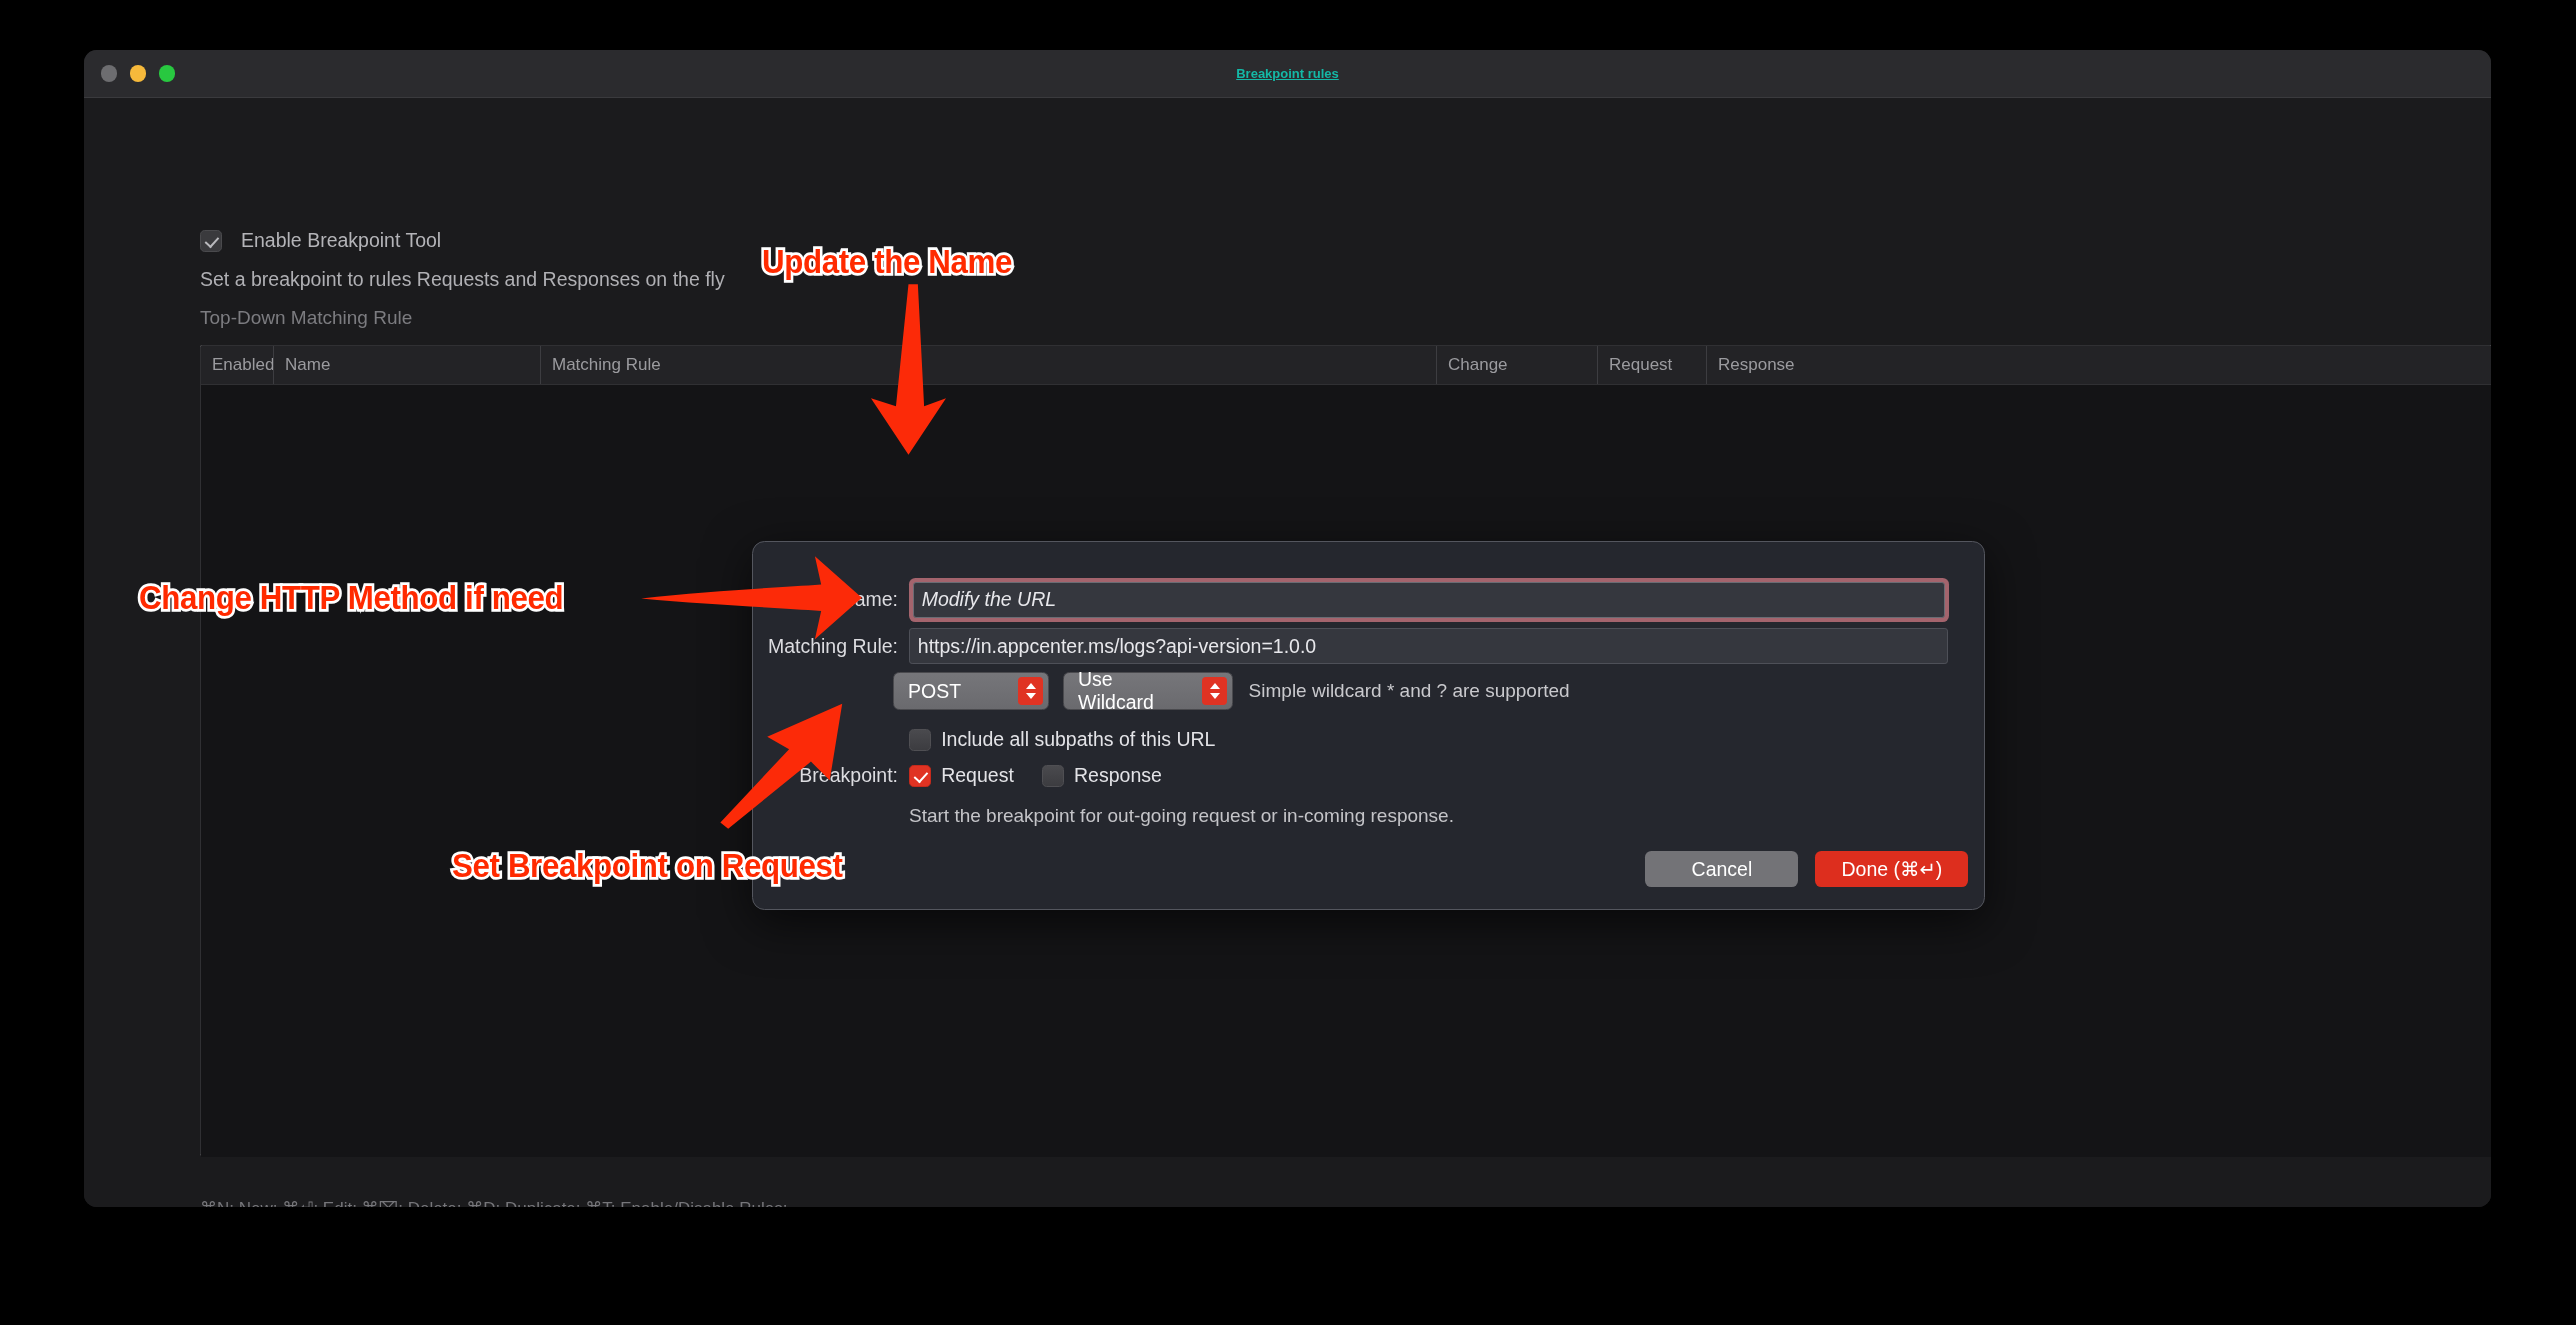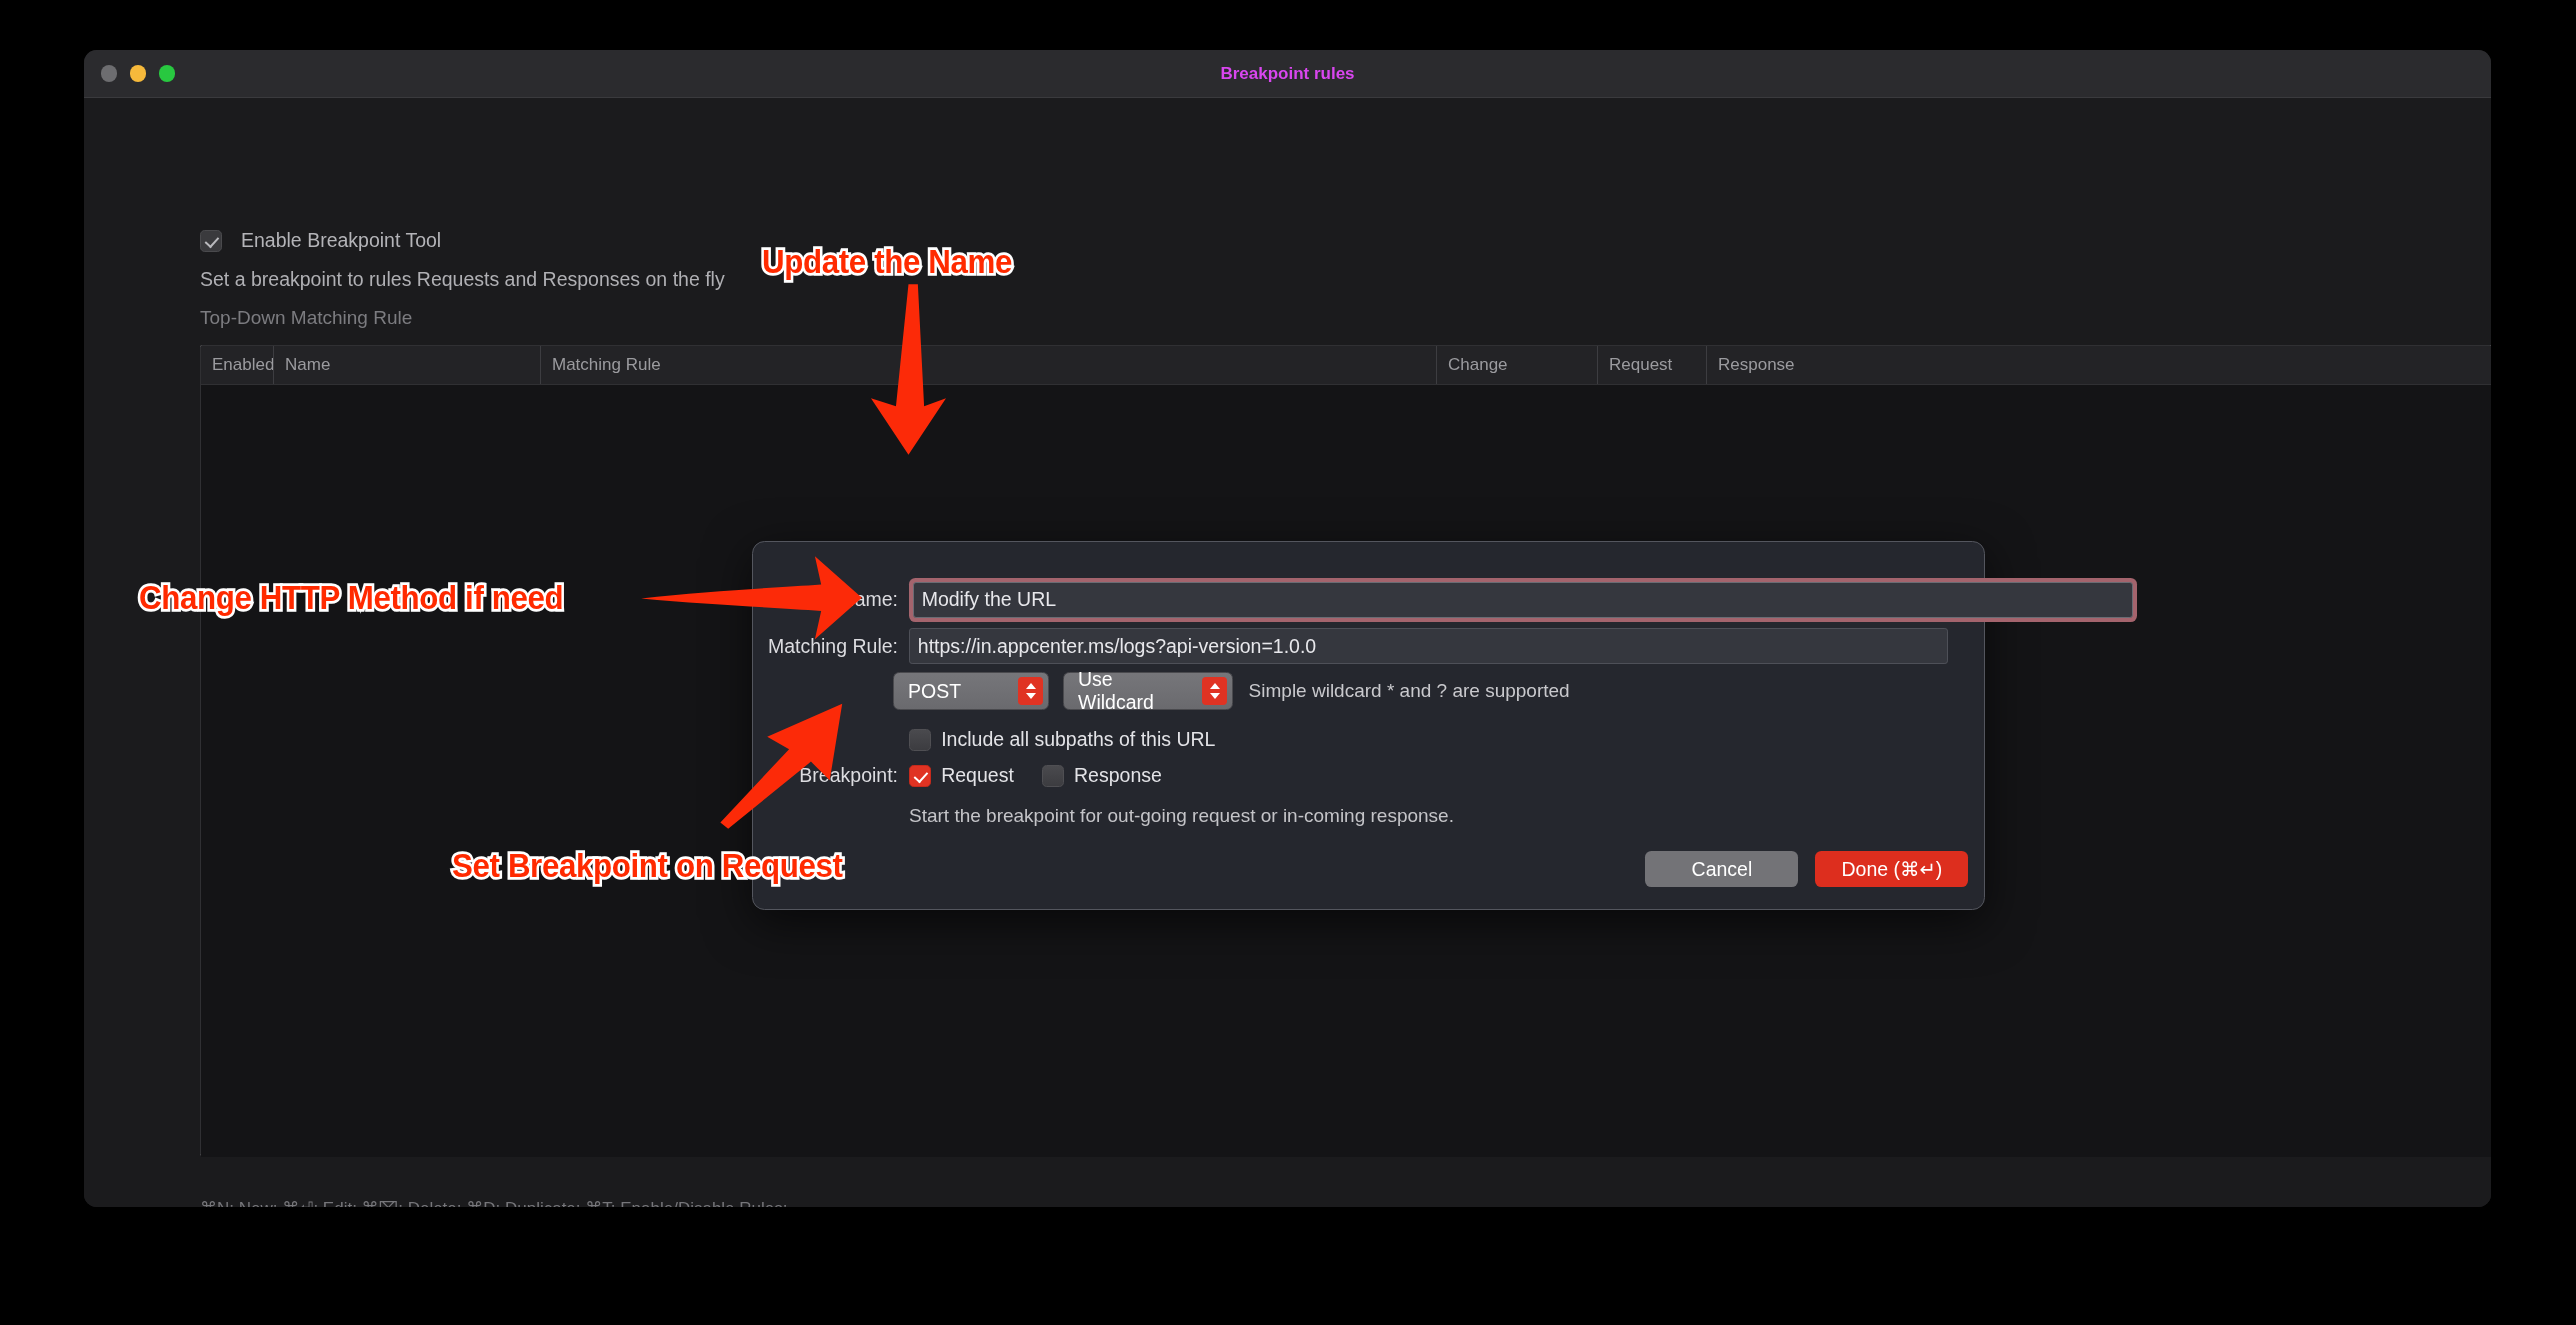--- a/index.html
+++ b/index.html
@@ -49,23 +49,24 @@
   }
   .light.close  { background: #6d6d70; }
   .light.min    { background: #f6b93b; }
   .light.max    { background: #28c840; }
   #window-title {
     position: absolute;
     left: 0; right: 0; top: 0;
     height: 47px;
     line-height: 47px;
     text-align: center;
-    font-size: 17px;
+    font-size: 13px;
     font-weight: bold;
-    color: #d946ef;
+    color: #14b8a6;
+    text-decoration: underline;
   }
 
   #content {
     position: relative;
     height: 1110px;
     background: #1b1b1d;
   }
 
   
   .row-enable {
@@ -351,21 +352,21 @@
       <div id="table-body"></div>
     </div>
 
     <div class="shortcuts">⌘N: New; ⌘⏎: Edit; ⌘⌧: Delete; ⌘D: Duplicate; ⌘T: Enable/Disable Rules;</div>
 
     <div id="dialog">
 
       <div class="field-row" style="left:0; top:36px; width:100%;">
         <div class="field-label">Name:</div>
         <div class="focus-ring">
-          <div class="text-input" style="width:1220px;">Modify the URL</div>
+          <div class="text-input" style="width:1032px;font-style:italic;">Modify the URL</div>
         </div>
       </div>
 
       <div class="field-row" style="left:0; top:86px; width:100%;">
         <div class="field-label">Matching Rule:</div>
         <div class="text-input" style="width:1039px;">https://in.appcenter.ms/logs?api-version=1.0.0</div>
       </div>
 
       <div class="field-row" style="left:140px; top:130px;">
         <div class="popup" style="width:156px;">

